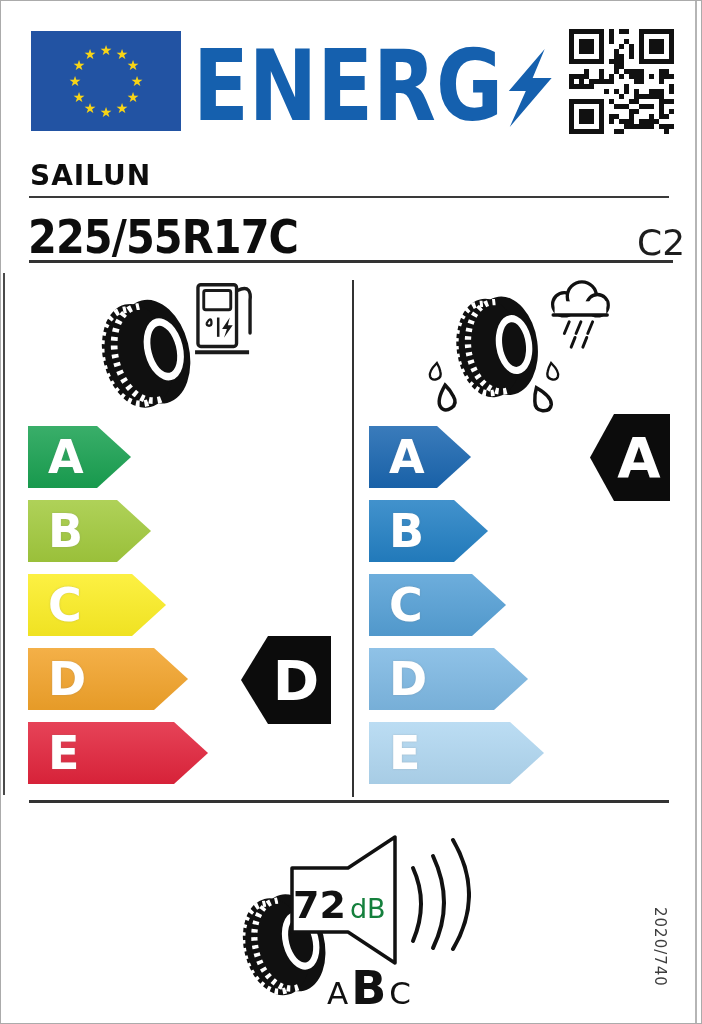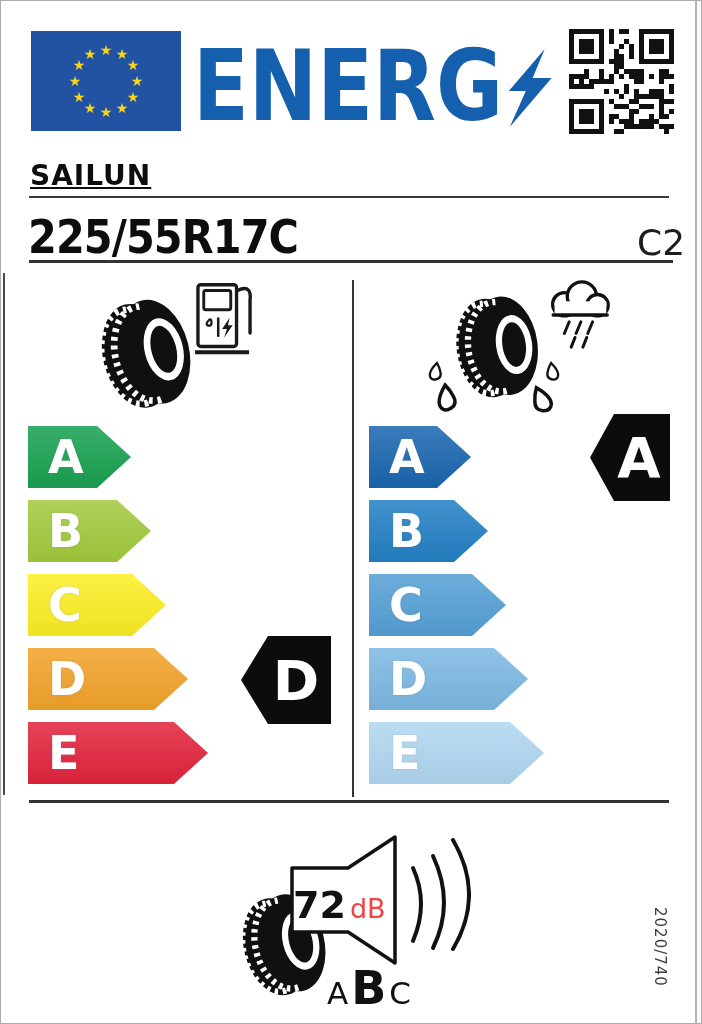--- a/index.html
+++ b/index.html
@@ -6,21 +6,21 @@
   .label{
     position:relative;width:702px;height:1024px;background:#fff;
     border:1px solid #ababab;box-sizing:border-box;overflow:hidden;
     font-family:"DejaVu Sans","Liberation Sans",sans-serif;color:#0d0d0d;
   }
   .abs{position:absolute;}
   
   .flag{left:30px;top:30px;width:150px;height:100px;}
   .logo{left:192px;top:44px;}
   .qr{left:568px;top:28px;width:105px;height:105px;}
-  .brand{left:29px;top:158px;font-size:28px;font-weight:bold;letter-spacing:1px;text-decoration:underline;}
+  .brand{left:29px;top:158px;font-size:28px;font-weight:bold;letter-spacing:1px;}
   .rule1{left:28px;top:195px;width:640px;height:2px;background:#3a3a3a;}
   .size{left:27px;top:209px;font-size:46px;font-weight:bold;letter-spacing:-1px;
         transform:scaleX(.9);transform-origin:left center;white-space:nowrap;}
   .tclass{left:636px;top:221px;font-size:36px;color:#1d1d1d;}
   .rule2{left:28px;top:259px;width:644px;height:3px;background:#333;}
   
   .vline-left{left:2px;top:272px;width:2px;height:522px;background:#4a4a4a;}
   .vline-mid{left:351px;top:279px;width:2px;height:517px;background:#333;}
   .rule3{left:28px;top:799px;width:640px;height:3px;background:#333;}
   .vline-right{left:694px;top:0;width:2px;height:1024px;background:#b5b5b5;}
@@ -49,21 +49,21 @@
   
   .icon-fuel-tire{left:98px;top:293px;}
   .icon-pump{left:194px;top:276px;}
   .icon-wet-tire{left:420px;top:290px;}
   .icon-cloud{left:538px;top:274px;}
   
   .icon-noise-tire{left:238px;top:888px;}
   .speaker{left:283px;top:826px;}
   .db-text{left:292px;top:882px;display:flex;align-items:baseline;gap:4px;z-index:3;}
   .db-text .val{font-size:38px;font-weight:bold;color:#111;}
-  .db-text .unit{font-size:27px;color:#ef4444;}
+  .db-text .unit{font-size:27px;color:#15803d;}
   .waves{left:402px;top:832px;}
   .abc{left:326px;top:960px;display:flex;align-items:baseline;gap:3px;z-index:3;color:#111;}
   .abc .n{font-size:31px;}
   .abc .active{font-size:46px;font-weight:bold;}
   .reg{left:650px;top:906px;writing-mode:vertical-rl;text-orientation:sideways;
        font-size:15px;color:#3d3d3d;letter-spacing:1px;}
 </style>
 </head>
 <body>
 

